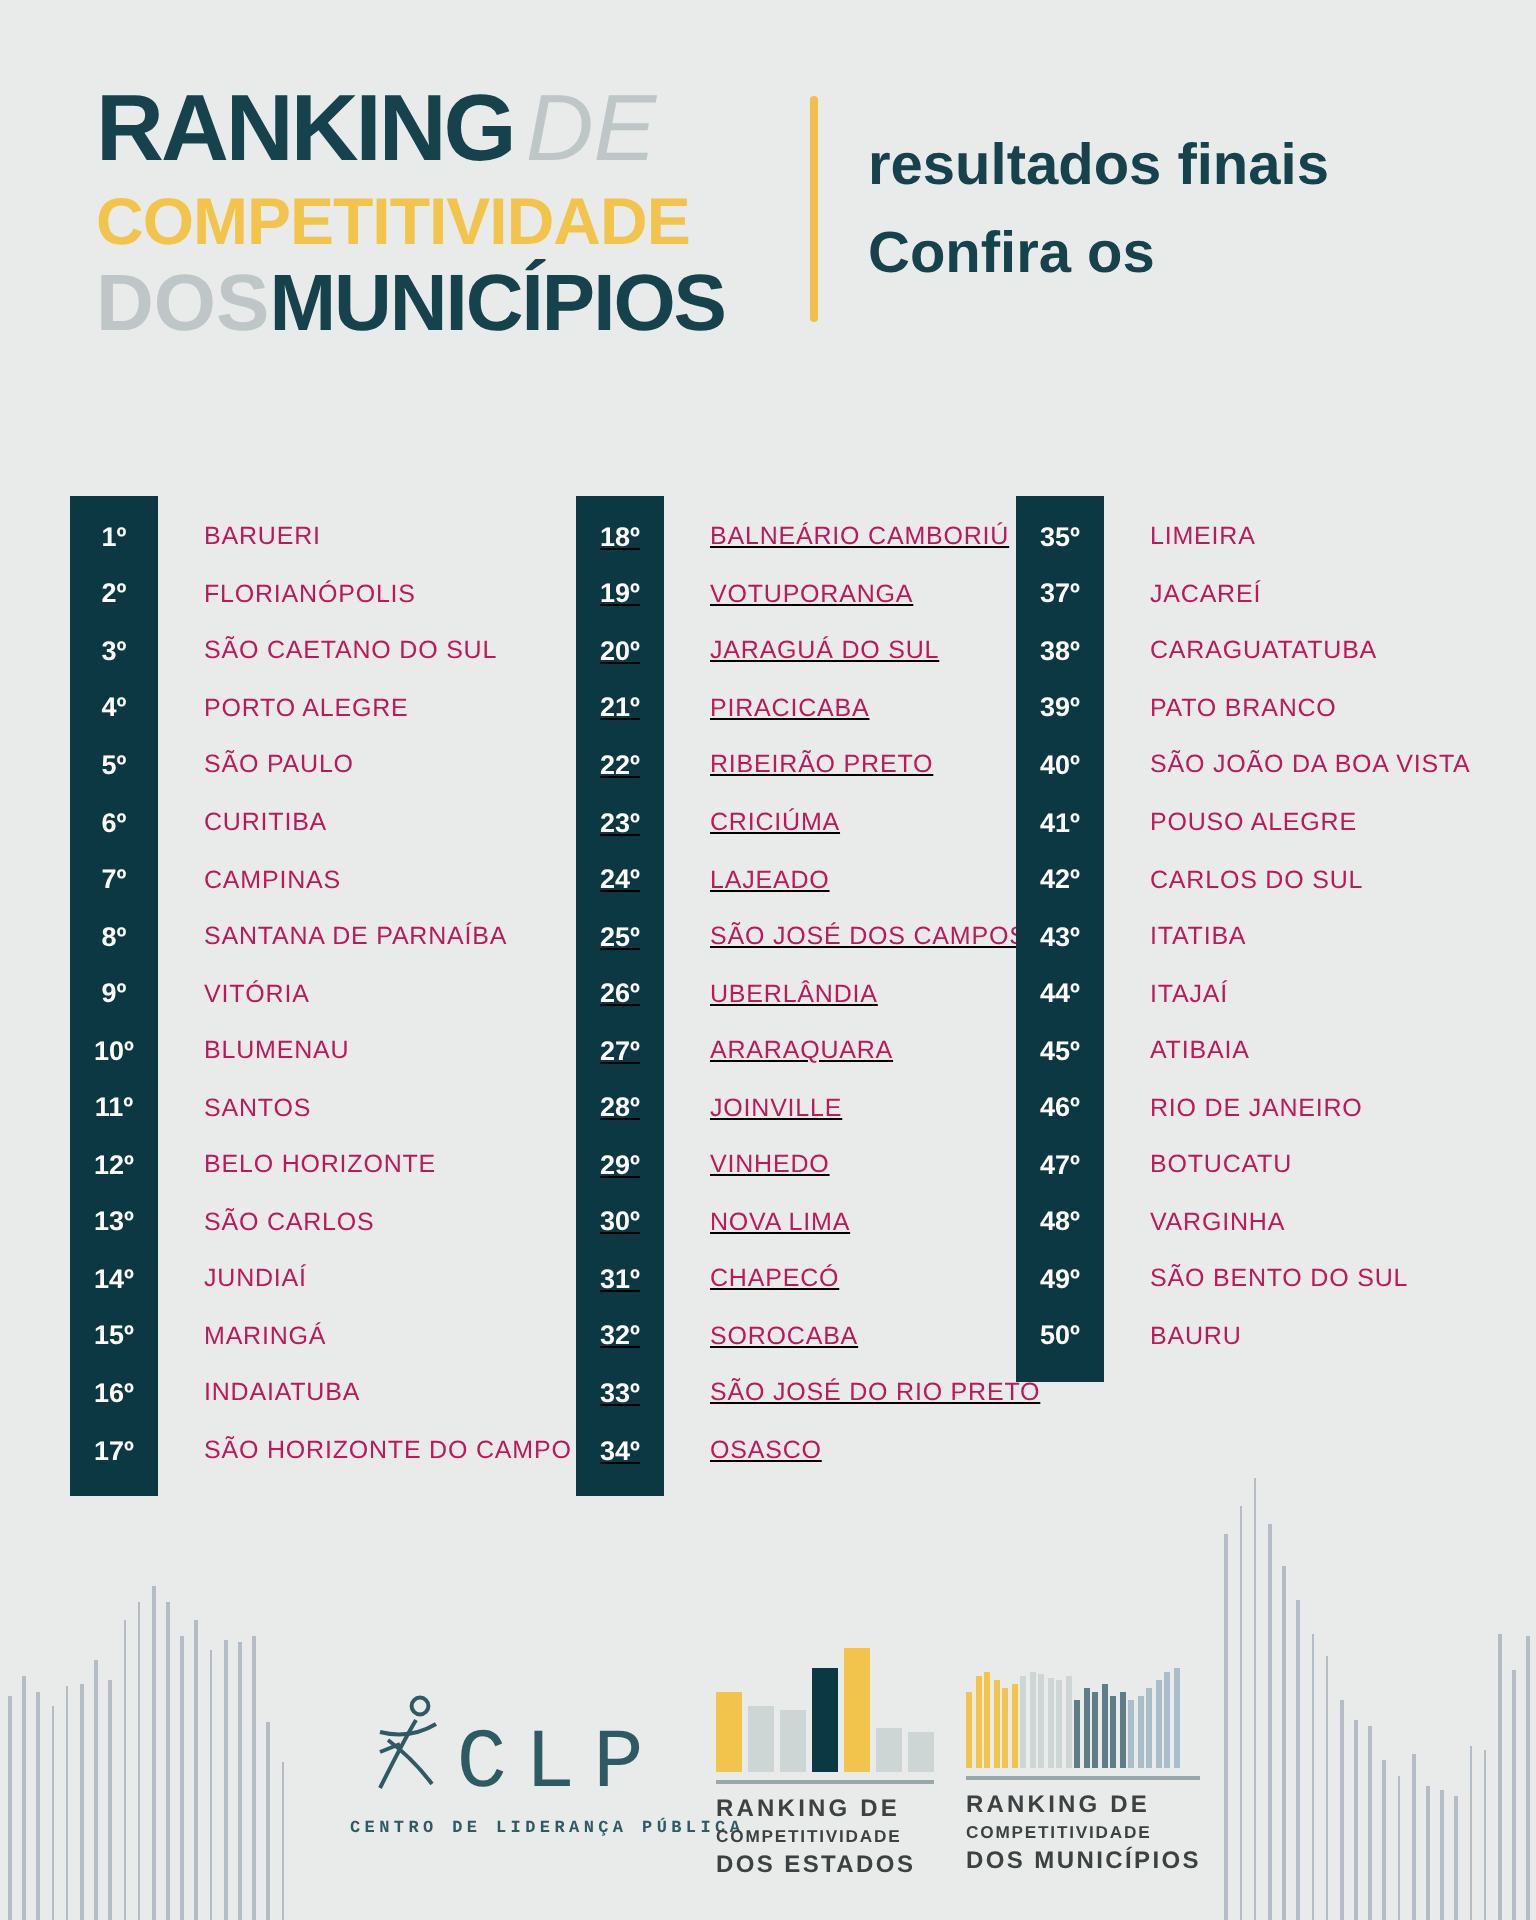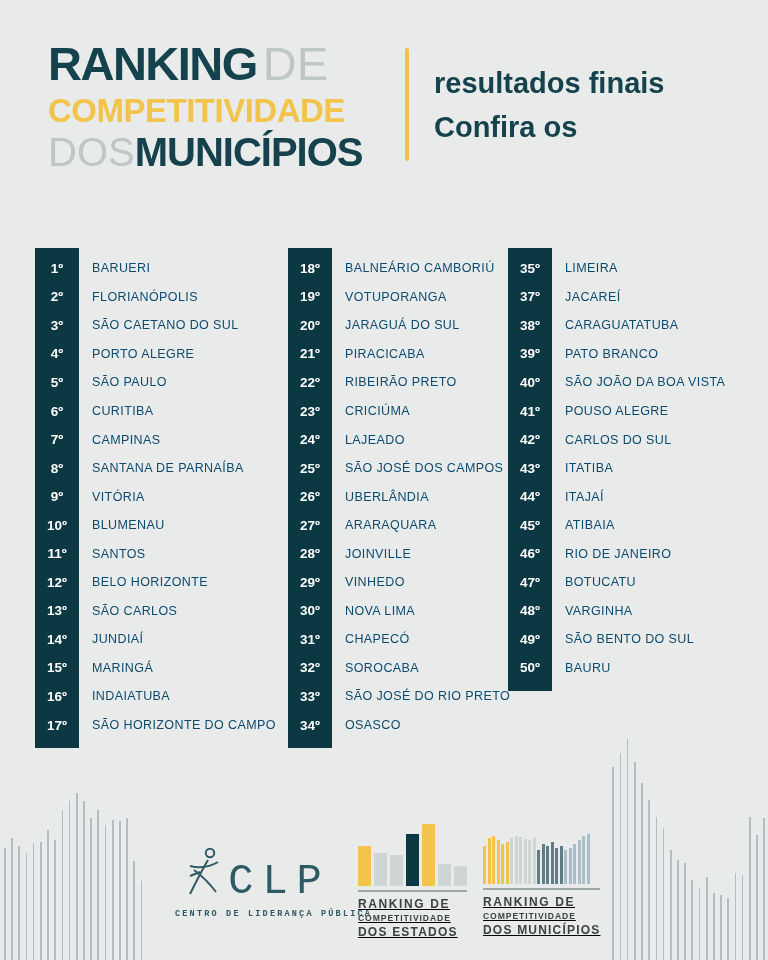--- a/index.html
+++ b/index.html
@@ -6,40 +6,40 @@
   .canvas{
     position:relative;width:768px;height:960px;margin:0 auto;
     background:#e9ebea;overflow:hidden;
     font-family:"Liberation Sans", sans-serif;
   }
   
   .header-title{position:absolute;left:48px;top:40px;line-height:1;}
   .ht-line{white-space:nowrap;}
   .ht1-bold{font-size:47px;font-weight:800;color:#15424d;letter-spacing:-1.5px;}
   .ht-light{font-weight:400;color:#bec6c8;}
-  .ht1-light{font-size:47px;letter-spacing:0px;margin-left:6px;}
+  .ht1-light{font-size:47px;letter-spacing:0px;margin-left:6px;font-style:italic;}
   .ht2{font-size:33px;font-weight:800;color:#f2c44b;letter-spacing:-0.5px;margin-top:7px;}
   .ht3{margin-top:5px;}
-  .ht3-light{font-size:40px;letter-spacing:0;}
+  .ht3-light{font-size:40px;letter-spacing:0;font-weight:bold;}
   .ht3-bold{font-size:40px;font-weight:800;color:#15424d;letter-spacing:-1px;}
   .divider{position:absolute;left:405px;top:48px;width:4px;height:113px;background:#f0c04a;border-radius:2px;}
   .subtitle{position:absolute;left:434px;top:62px;font-size:29px;font-weight:800;color:#15424d;line-height:1.5;}
   
   .rank-col{position:absolute;top:248px;padding:6px 0 9px 0;}
   .rank-col .rank-bar{position:absolute;left:0;top:0;bottom:0;width:44px;background:#0c3844;}
   .rank-row{position:relative;height:28.55px;display:flex;align-items:center;}
   .rank-num{width:44px;text-align:center;color:#ffffff;font-weight:700;font-size:13.5px;}
-  .rank-city{margin-left:13px;color:#0c4a6e;font-size:12.5px;letter-spacing:0.4px;white-space:nowrap;font-weight:400;}
-  .col-1{left:35px;} .col-2{left:288px;} .col-3{left:508px;}
+  .rank-city{margin-left:23px;color:#be185d;font-size:12.5px;letter-spacing:0.4px;white-space:nowrap;font-weight:400;}
+  .col-1{left:35px;} .col-2{left:288px;text-decoration:underline;} .col-3{left:508px;}
   
   .clp-logo{position:absolute;left:175px;top:846px;width:165px;text-align:center;color:#2e5a63;font-family:Liberation Mono, monospace;}
   .clp-row{display:flex;align-items:flex-end;justify-content:center;}
   .clp-name{font-size:42px;font-weight:400;letter-spacing:9px;line-height:1;color:#2e5a63;}
   .clp-tagline{margin-top:6px;font-size:8.5px;font-weight:700;letter-spacing:2.2px;white-space:nowrap;color:#2e5a63;}
-  .bar-logo{position:absolute;text-decoration:underline;}
+  .bar-logo{position:absolute;}
   .estados-logo{left:358px;top:822px;}
   .municipios-logo{left:483px;top:832px;}
   .bars-area{display:flex;align-items:flex-end;}
   .bars-estados{gap:3px;height:64px;}
   .bars-municipios{gap:1.5px;height:52px;}
   .logo-rule{height:2px;background:#9aa7ab;margin:4px 0 5px 0;}
   .logo-text1{font-size:12px;font-weight:700;letter-spacing:1.6px;color:#3c4142;white-space:nowrap;}
   .logo-text2{font-size:8.6px;font-weight:700;letter-spacing:0.9px;color:#3c4142;margin-top:2px;white-space:nowrap;}
   .logo-text3{font-size:12px;font-weight:700;letter-spacing:1.2px;color:#3c4142;margin-top:2px;white-space:nowrap;}
   

